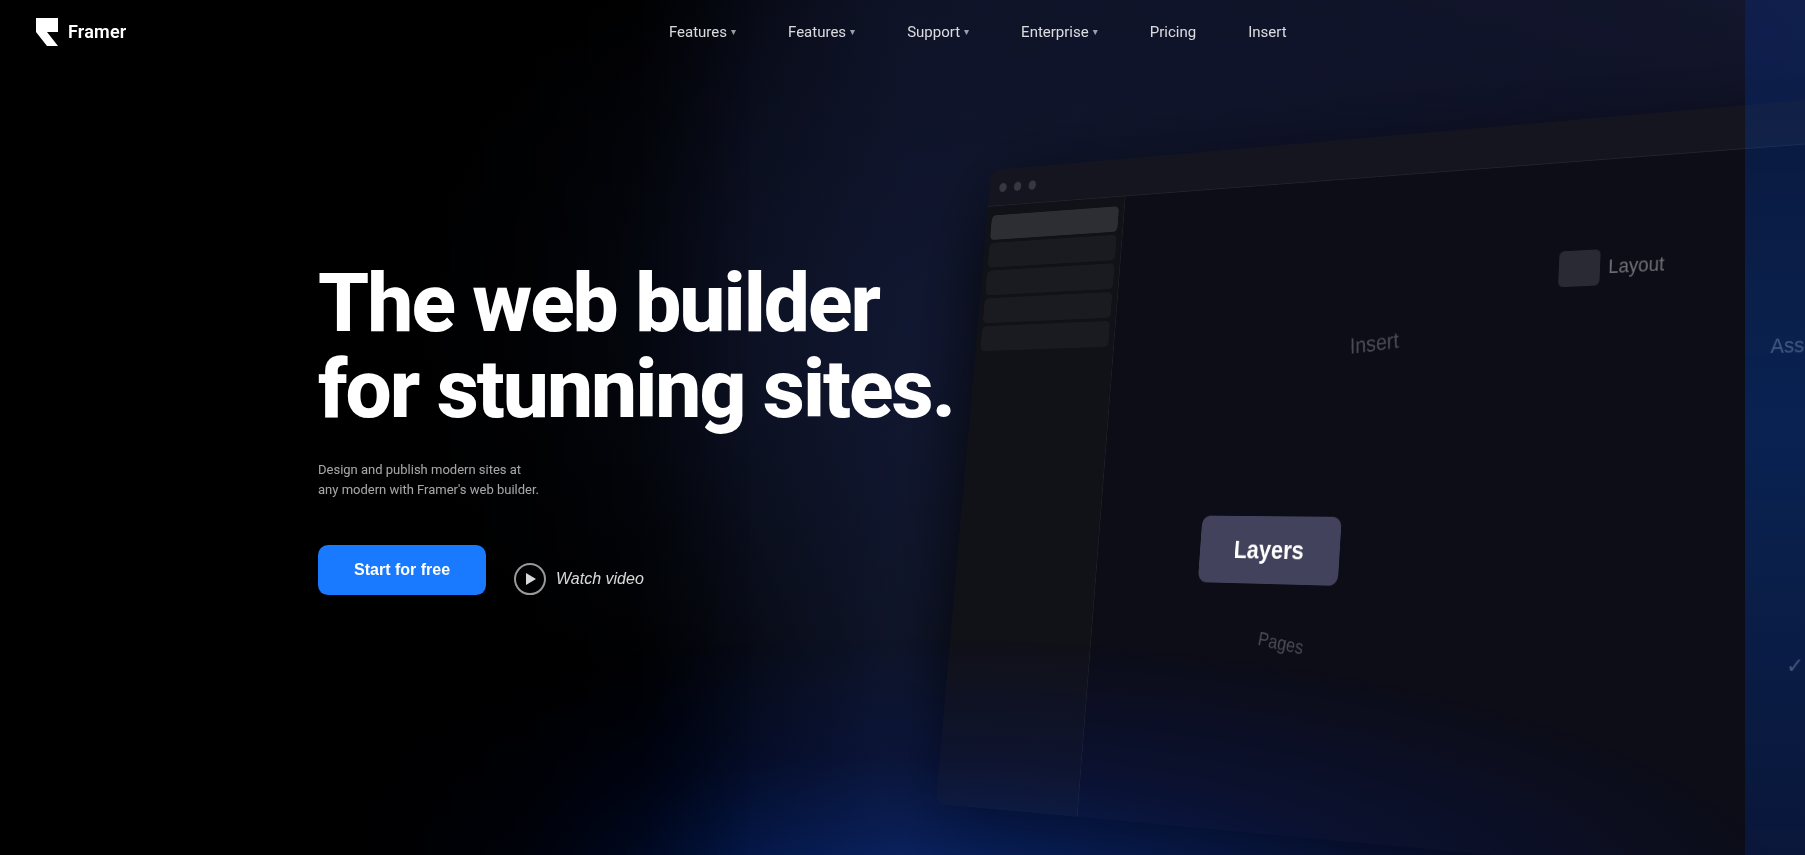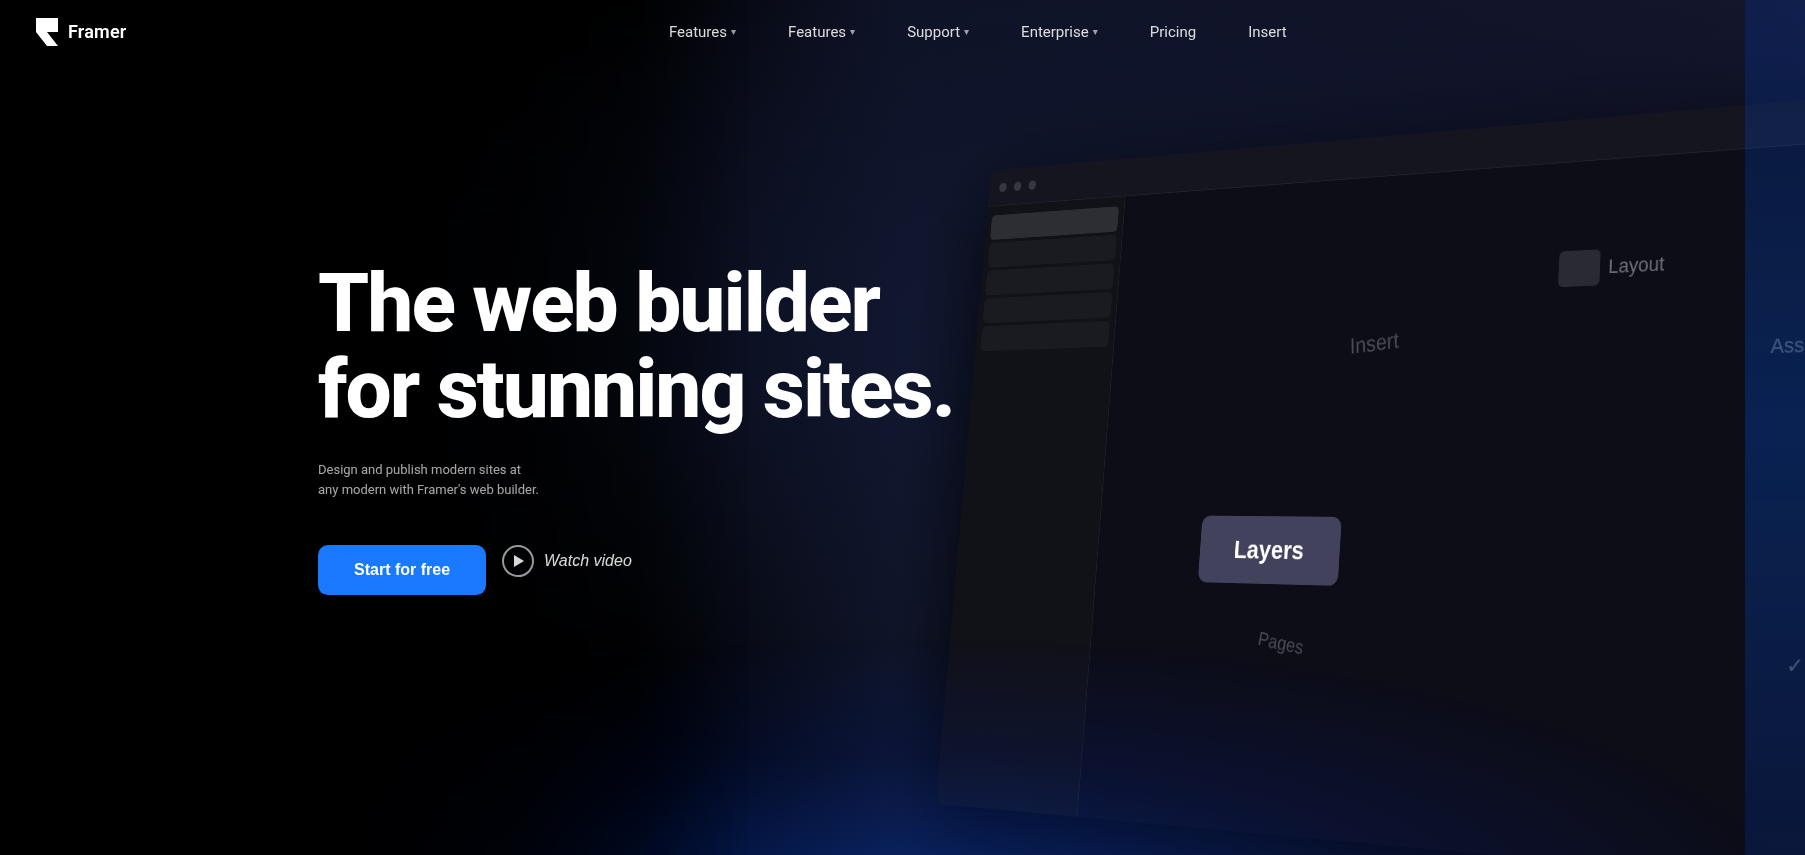--- a/index.html
+++ b/index.html
@@ -196,22 +196,22 @@
     .hero-subtext {
       font-size: 13px;
       line-height: 1.6;
       color: rgba(255,255,255,0.65);
       margin-bottom: 44px;
       max-width: 360px;
     }
 
     .hero-cta {
       display: flex;
-      align-items: flex-start;
-      gap: 16px;
+      align-items: flex-end;
+      gap: 28px;
     }
 
     .btn-primary {
       background: #1a7aff;
       color: #fff;
       border: none;
       border-radius: 10px;
       padding: 16px 36px;
       font-size: 16px;
       font-weight: 600;

